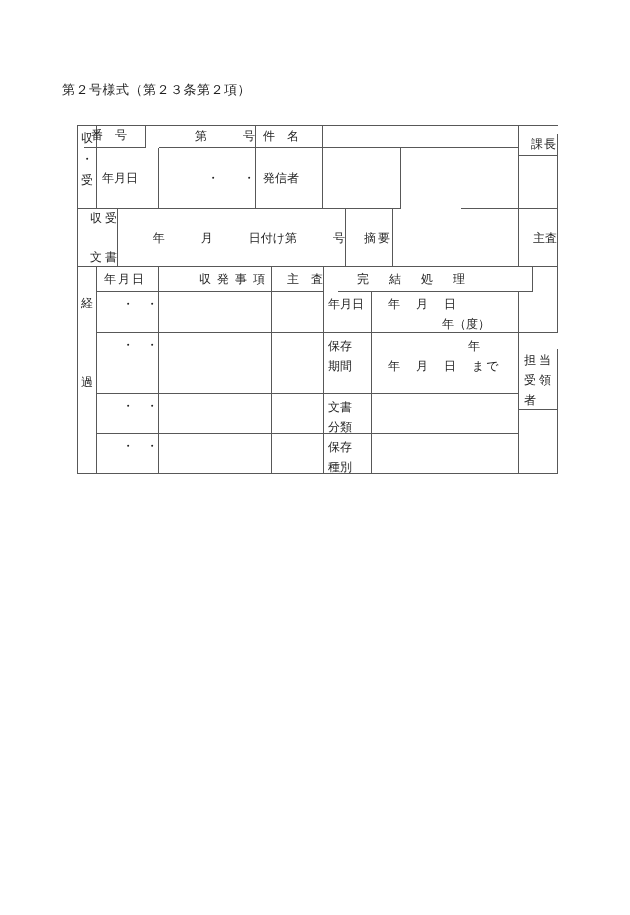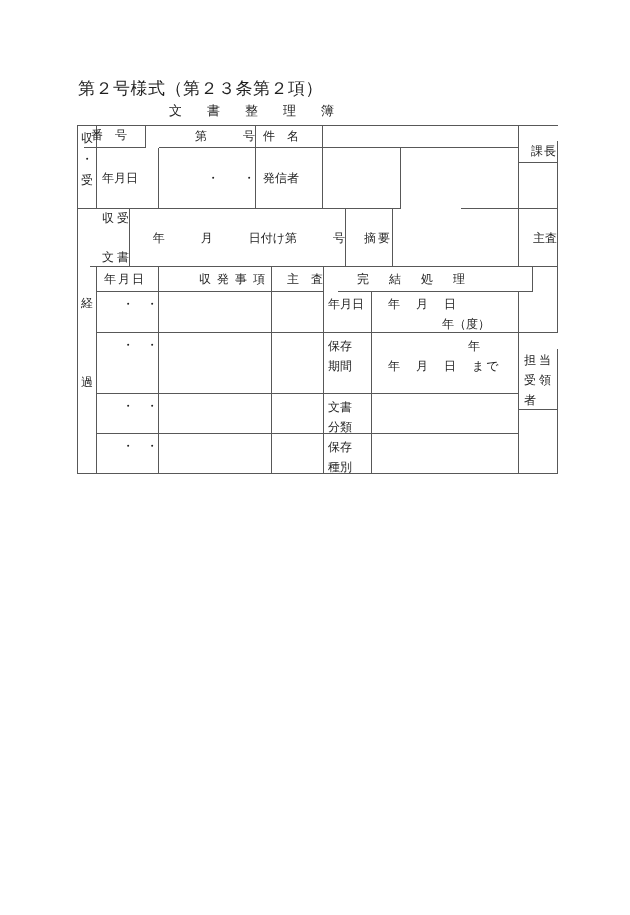--- a/index.html
+++ b/index.html
@@ -5,22 +5,22 @@
   * { margin: 0; padding: 0; box-sizing: border-box; }
   html, body { background: #ffffff; }
   body {
     width: 630px; height: 915px;
     font-family: "Liberation Serif", "DejaVu Serif", serif;
     color: #1f1f1f;
   }
   .page { position: relative; width: 630px; height: 915px; background: #ffffff; overflow: hidden; }
 
   .form-no {
-    position: absolute; left: 78px; top: 83px;
-    font-size: 17px; line-height: 14px; letter-spacing: 0.5px; font-family: Liberation Mono, monospace;
+    position: absolute; left: 62px; top: 83px;
+    font-size: 13px; line-height: 14px; letter-spacing: 0.5px;
   }
   .doc-title {
     position: absolute; left: 169px; top: 103px;
     font-size: 13px; line-height: 15px; letter-spacing: 6px;
   }
 
   .grid {
     position: absolute; left: 77px; top: 125px;
     width: 481px; height: 349px;
     border-top: 1px solid #585858; border-left: 1px solid #585858;
@@ -56,43 +56,42 @@
   .r-line2-ret { text-align: left; padding-left: 16px; letter-spacing: 2px; }
   .two-line { padding-top: 3px; }
   .tanto { padding-left: 5px; padding-top: 1px; letter-spacing: 3px; }
 </style>
 </head>
 <body>
 
 <div class="page">
 
   <div class="form-no">第２号様式（第２３条第２項）</div>
-  <div class="doc-title">文　書　整　理　簿</div>
 
   <div class="grid">
 
     <div class="cell side-col" style="left:0; top:0; width:19px; height:83px;">
       <span>収</span>
       <span>・</span>
       <span>受</span>
     </div>
     <div class="cell pl7" style="left:6px; top:0; width:62px; height:22px;font-family:Liberation Mono, monospace;">番　号</div>
     <div class="cell cc" style="left:81px; top:0; width:97px; height:22px;">第　　　号</div>
     <div class="cell pl7" style="left:178px; top:0; width:67px; height:22px;">件　名</div>
     <div class="cell" style="left:245px; top:0; width:196px; height:22px;"></div>
-    <div class="cell cc ls1" style="left:441px; top:15px; width:39px; height:22px;font-family:Liberation Serif, serif;">課長</div>
+    <div class="cell cc ls1" style="left:441px; top:8px; width:39px; height:22px;font-family:Liberation Serif, serif;">課長</div>
 
     <div class="cell vc pl5" style="left:19px; top:22px; width:62px; height:61px;">年月日</div>
     <div class="cell vc cc" style="left:81px; top:22px; width:97px; height:61px;">・　　・</div>
     <div class="cell vc pl7" style="left:178px; top:22px; width:67px; height:61px;">発信者</div>
     <div class="cell" style="left:245px; top:22px; width:78px; height:61px;"></div>
     <div class="cell" style="left:383px; top:22px; width:58px; height:61px;"></div>
     <div class="cell" style="left:441px; top:22px; width:39px; height:61px;"></div>
 
-    <div class="cell vc cc" style="left:12px; top:83px; width:40px; height:58px; line-height:19px;gap:20px;">
+    <div class="cell vc cc" style="left:0; top:83px; width:40px; height:58px; line-height:19px;gap:20px;">
       <span class="line">収 受</span>
       <span class="line">文 書</span>
     </div>
     <div class="cell vc cc ls2" style="left:268px; top:83px; width:47px; height:58px;">摘要</div>
     <div class="cell vc cc" style="left:40px; top:83px; width:228px; height:58px;">年　　　月　　　日付け第　　　号</div>
     <div class="cell" style="left:315px; top:83px; width:126px; height:58px;"></div>
     <div class="cell vc cc" style="left:441px; top:83px; width:39px; height:58px;">主査</div>
 
     <div class="cell side-progress" style="left:0; top:141px; width:19px; height:207px;">
       <span style="top:26px;">経</span>

